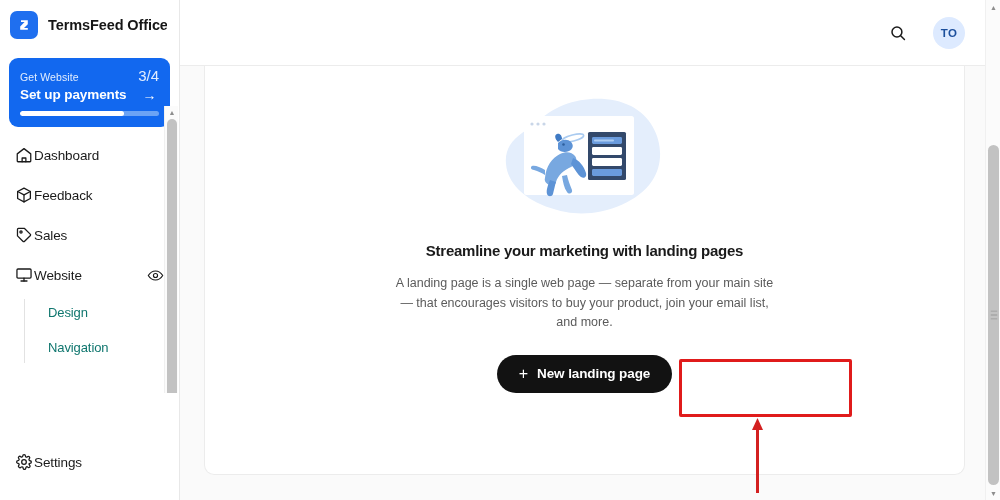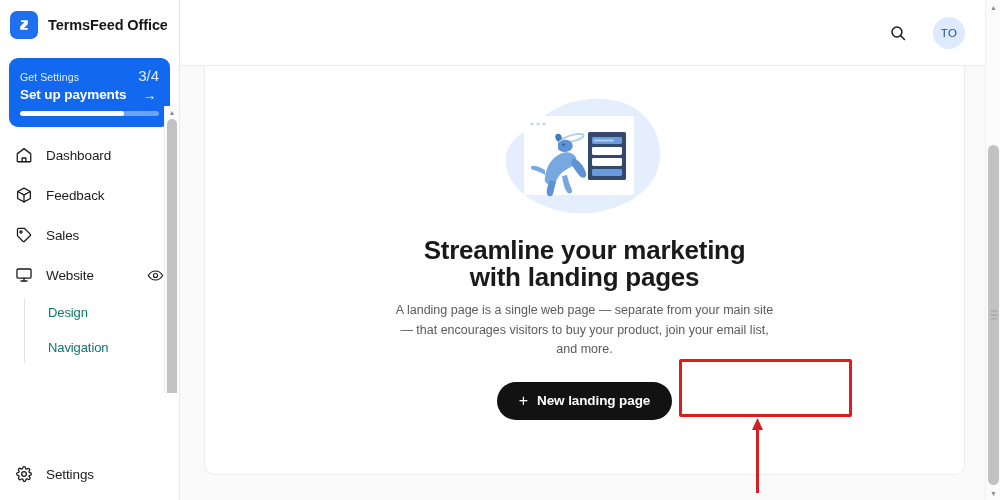--- a/index.html
+++ b/index.html
@@ -78,21 +78,20 @@
     border-radius: 3px;
     background: #6ba3f5;
     overflow: hidden;
   }
   .gs-progress-fill { height: 100%; background: #ffffff; border-radius: 3px; }
 
   .nav { margin-top: 8px; }
   .nav-item {
     display: flex;
     align-items: center;
-    gap: 12px;
     height: 40px;
     padding: 0 14px;
     cursor: pointer;
   }
   .nav-item .ico {
     width: 20px; height: 20px;
     flex: 0 0 20px;
     display: flex; align-items: center; justify-content: center;
   }
   .nav-label {
@@ -136,21 +135,21 @@
   }
   .sub-item.active { background: #f1f2f3; font-weight: 500; }
 
   .sidebar-scroll-area {
     position: relative;
     height: 345px;
     overflow: hidden;
   }
   .sidebar-bottom {
     position: absolute;
-    left: 0; right: 0; bottom: 6px;
+    left: 0; right: 0; bottom: 18px;
     background: #fff;
     padding-top: 4px;
   }
 
   
   .sb-scrollbar {
     position: absolute;
     right: 1px;
     top: 58px;
     width: 14px;
@@ -198,21 +197,21 @@
     cursor: pointer;
     border-radius: 50%;
   }
   .avatar {
     width: 32px; height: 32px;
     border-radius: 50%;
     background: #ddeaff;
     color: #1c4f9c;
     display: flex; align-items: center; justify-content: center;
     font-size: 11.5px;
-    font-weight: 400;
+    font-weight: 700;
     letter-spacing: .3px;
     cursor: pointer;
   }
 
   .content-area {
     position: relative;
     height: 434px;
     background: #fafafa;
     padding: 0;
   }
@@ -232,21 +231,21 @@
     display: flex;
     flex-direction: column;
     align-items: center;
     padding-top: 30px;
   }
   .illus { width: 170px; height: 125px; position: relative; }
   .es-title {
     margin-top: 16px;
     width: 370px;
     text-align: center;
-    font-size: 26px;
+    font-size: 15px;
     font-weight: 700;
     color: #1a1a1a;
     line-height: 27px;
     letter-spacing: -0.25px;
   }
   .es-desc {
     margin-top: 10px;
     width: 390px;
     text-align: center;
     font-size: 12.5px;
@@ -342,21 +341,21 @@
           <path d="M11.8 3.2 L5.0 3.2 L5.0 5.0 L8.6 5.0 L4.2 9.4 L4.2 12.8 L11.8 12.8 L11.8 11.0 L8.0 11.0 L11.8 7.2 Z" fill="#ffffff"></path>
         </svg>
       </div>
       <div class="brand-title">TermsFeed Office...</div>
     </div>
 
     <div class="sidebar-scroll-area">
 
       <div class="getstarted">
         <div class="gs-row">
-          <span class="gs-label">Get Settings</span>
+          <span class="gs-label">Get Website</span>
           <span class="gs-count">3/4</span>
         </div>
         <div class="gs-action">
           <span>Set up payments</span>
           <span class="gs-arrow">→</span>
         </div>
         <div class="gs-progress">
           <div class="gs-progress-fill" id="gs-fill" style="width: 75%;"></div>
         </div>
       </div>

